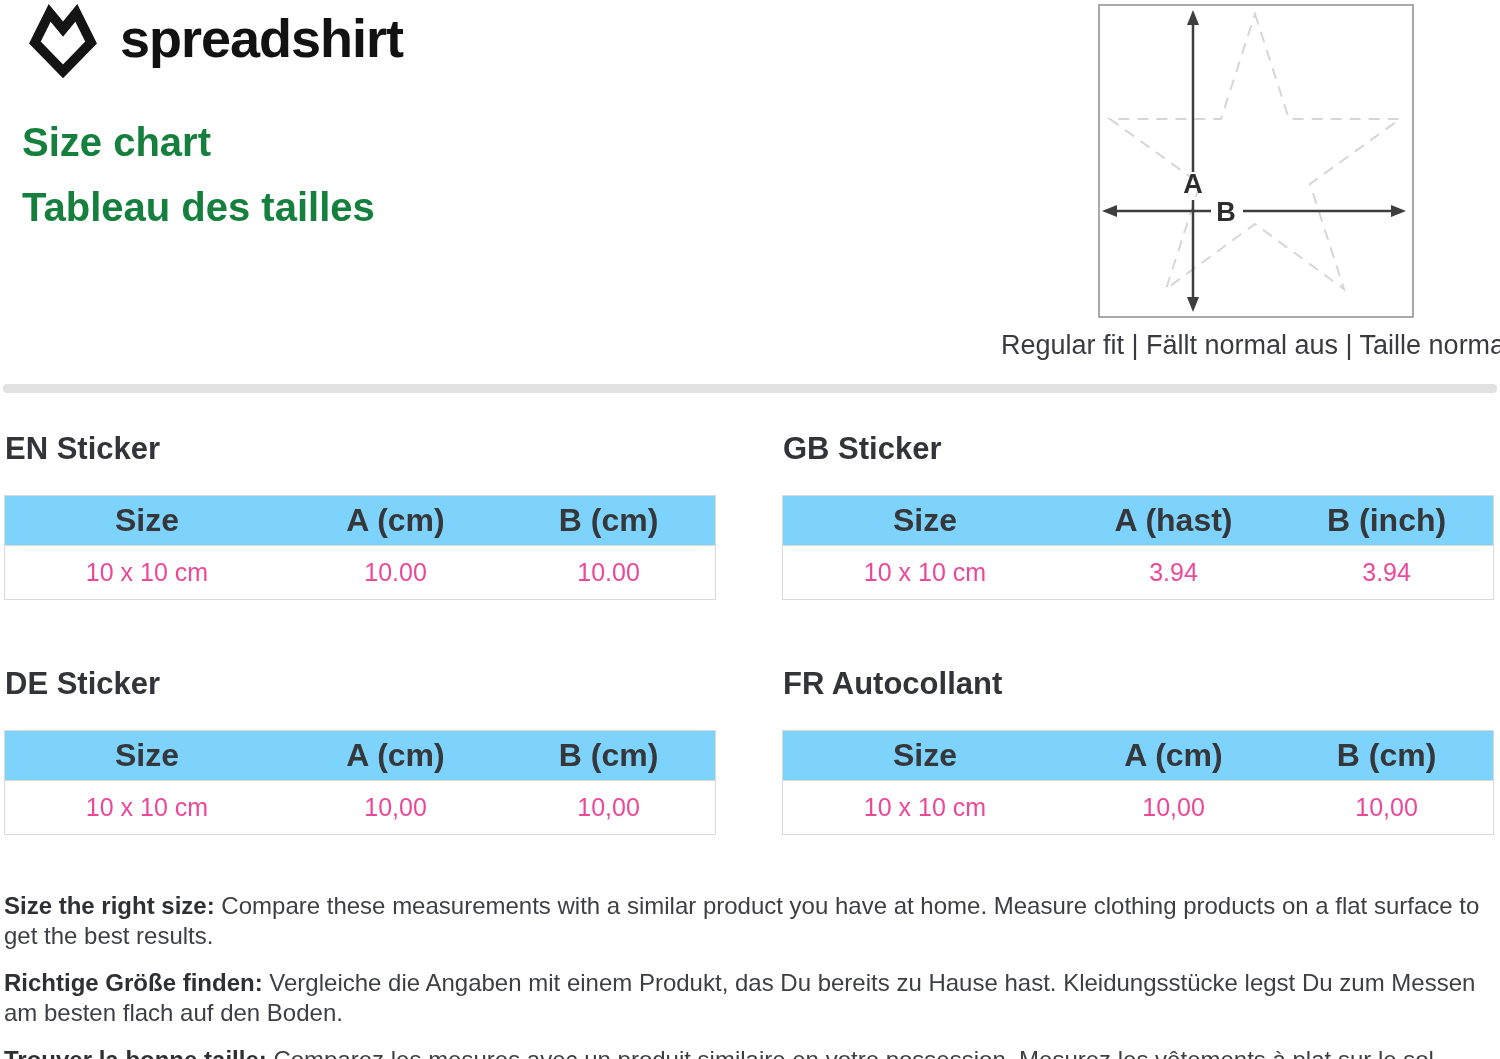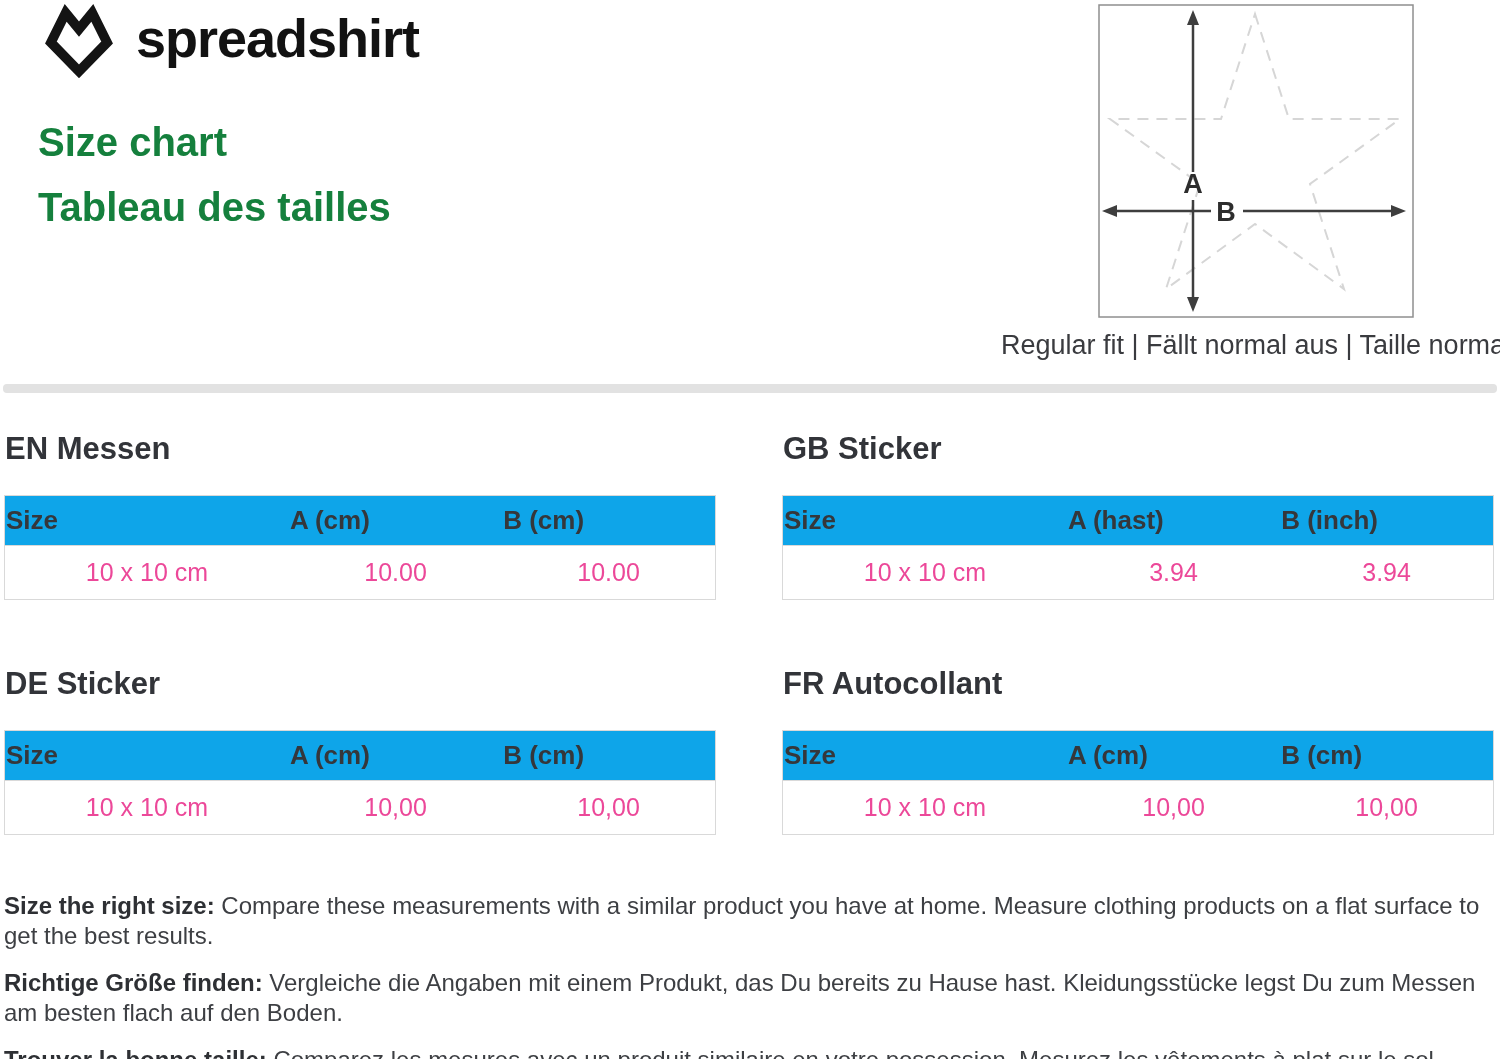--- a/index.html
+++ b/index.html
@@ -11,21 +11,20 @@
     background: #ffffff;
     font-family: "Liberation Sans", "DejaVu Sans", sans-serif;
     color: #3d3f43;
   }
 
   
   .header {
     position: relative;
     height: 384px;
     padding: 4px 0 0 22px;
-    margin-left: 16px;
   }
   .logo-row {
     display: flex;
     align-items: center;
     gap: 16px;
     height: 74px;
   }
   .logo-heart { width: 82px; height: 74px; display: block; }
   .logo-text {
     font-size: 54px;
@@ -82,26 +81,26 @@
     font-weight: bold;
     color: #323439;
   }
   table.size-table {
     width: 100%;
     border-collapse: collapse;
     border: 1px solid #d9d9d9;
   }
   table.size-table th {
     height: 50px;
-    background: #0ea5e9;
+    background: #7dd3fc;
     border-bottom: 1px solid #d9d9d9;
-    font-size: 26px;
+    font-size: 32px;
     font-weight: bold;
     color: #35373b;
-    text-align: left;
+    text-align: center;
   }
   table.size-table td {
     height: 54px;
     background: #ffffff;
     font-size: 25px;
     color: #ec4899;
     text-align: center;
   }
   .col-size { width: 40%; }
   .col-a, .col-b { width: 30%; }
@@ -159,21 +158,21 @@
     </svg>
     <div class="fit-line">Regular fit | Fällt normal aus | Taille normal</div>
   </div>
 </header>
 
 <div class="divider"></div>
 
 <main class="tables-grid">
 
   <section class="size-section">
-    <h2>EN Messen</h2>
+    <h2>EN Sticker</h2>
     <table class="size-table">
       <colgroup>
           <col class="col-size">
           <col class="col-a">
           <col class="col-b">
         </colgroup>
       <thead>
           <tr>
         <th>Size</th>
         <th>A (cm)</th>

